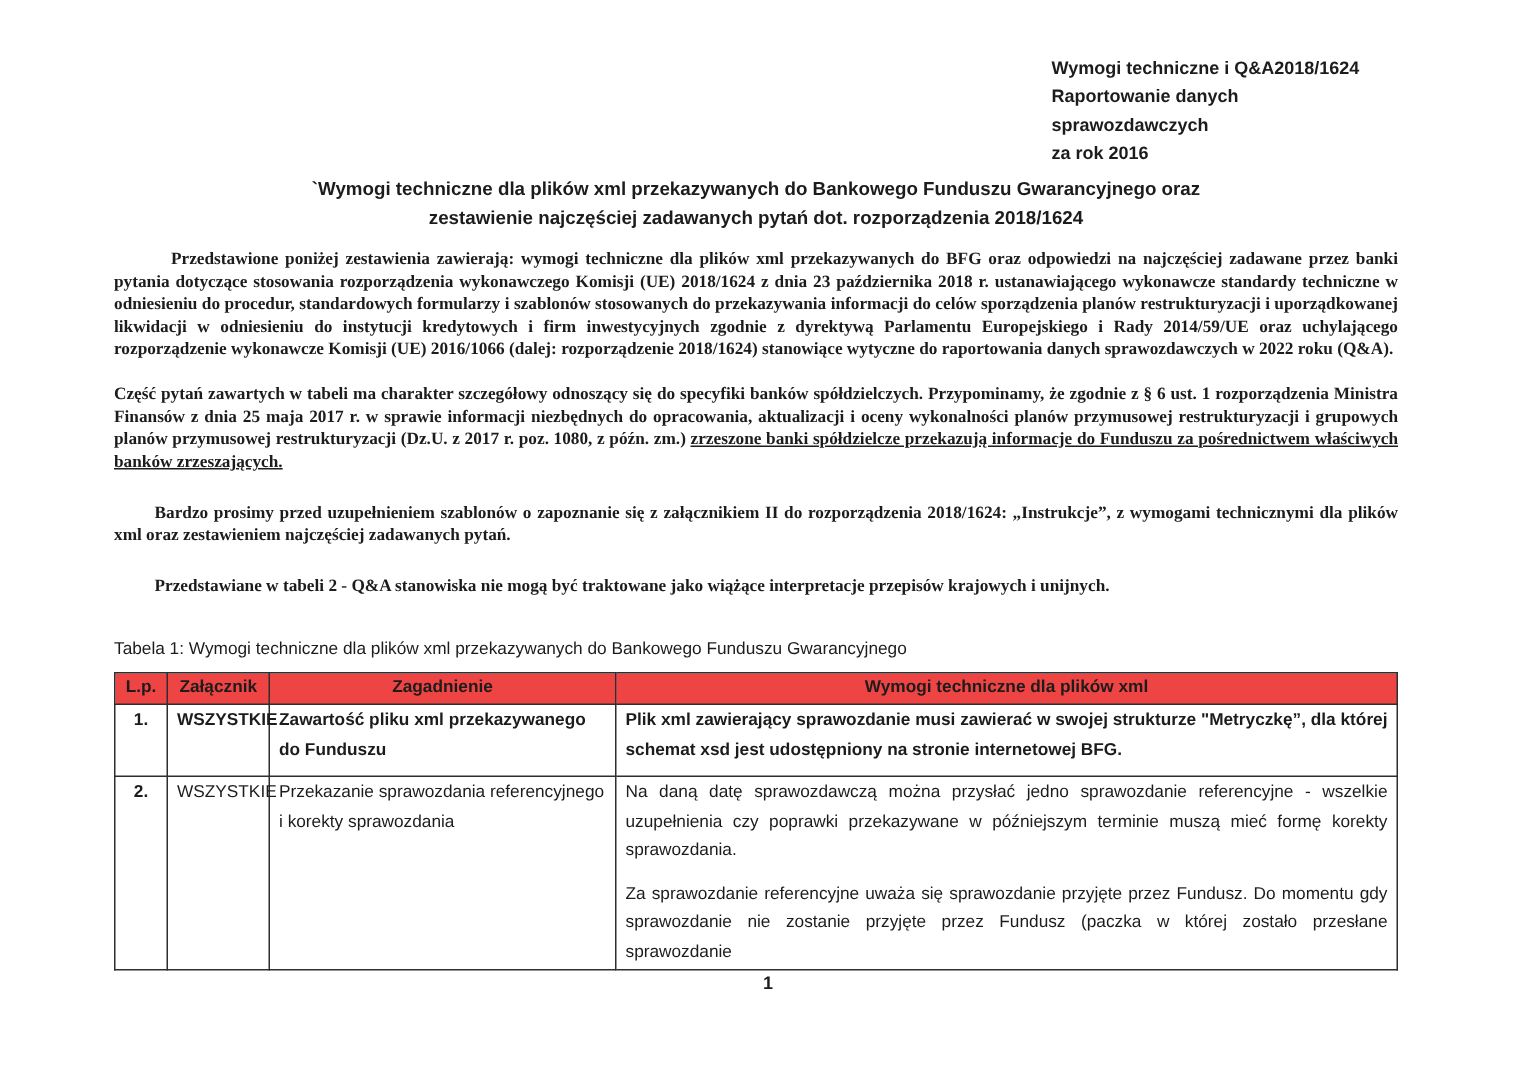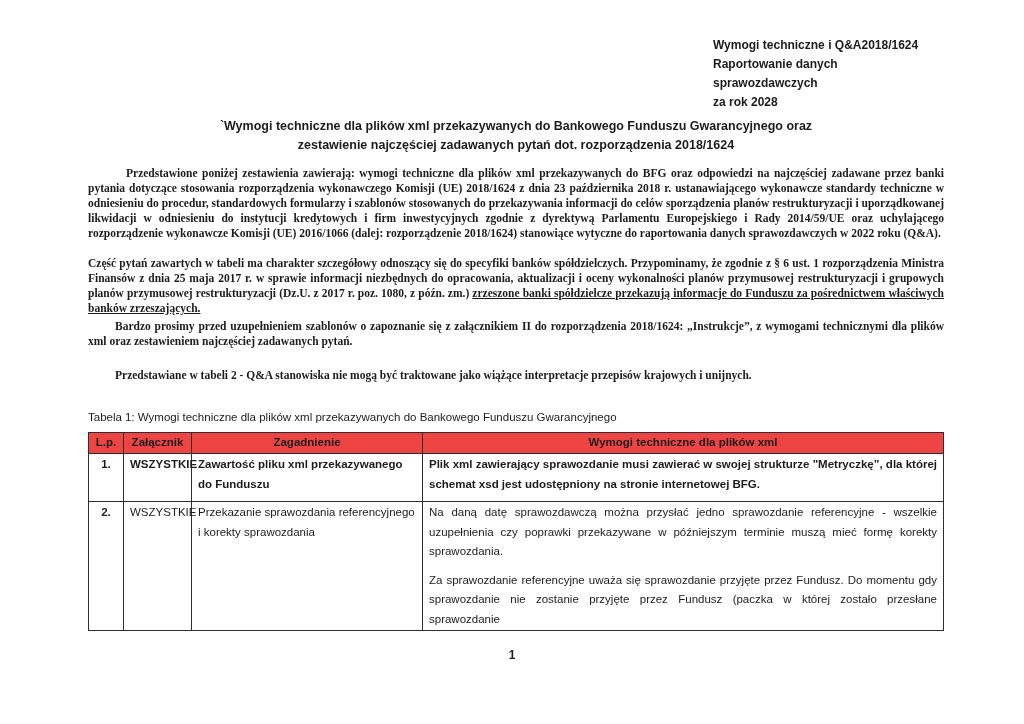--- a/index.html
+++ b/index.html
@@ -6,21 +6,21 @@
   .page{
     position:relative;
     width:1024px;height:724px;
     background:#ffffff;
     font-family:"Liberation Sans",sans-serif;
     color:#1c1c1c;
     overflow:hidden;
   }
   .content{
     position:absolute;
-    left:88px; top:36px;
+    left:76px; top:36px;
     width:856px;
   }
   
   .doc-info{
     margin-left:625px;
     font-size:12px;
     font-weight:bold;
     line-height:19px;
     text-align:left;
   }
@@ -38,21 +38,21 @@
     font-weight:bold;
     line-height:15px;
     text-align:justify;
     margin:0;
     font-family:Liberation Serif, serif;
   }
   .para.indent{ text-indent:38px; }
   .para.indent-sm{ text-indent:27px; }
   .p1{ margin-top:11px; }
   .p2{ margin-top:15px; }
-  .p3{ margin-top:3px; }
+  .p3{ margin-top:19px; }
   .p4{ margin-top:19px; }
   .p5{ margin-top:3px; }
   .u{ text-decoration:underline; }
   
   .tbl-caption{
     margin-top:28px;
     font-size:11.5px;
     font-weight:normal;
     text-align:left;
   }
@@ -117,21 +117,21 @@
 </style>
 </head>
 <body>
 
 <div class="page">
   <div class="content">
 
     <div class="doc-info">
       <div>Wymogi techniczne i Q&amp;A2018/1624</div>
       <div>Raportowanie danych sprawozdawczych</div>
-      <div>za rok 2028</div>
+      <div>za rok 2016</div>
     </div>
 
     <div class="doc-title">
       <div>`Wymogi techniczne dla plików xml przekazywanych do Bankowego Funduszu Gwarancyjnego oraz</div>
       <div>zestawienie najczęściej zadawanych pytań dot. rozporządzenia 2018/1624</div>
     </div>
 
     <p class="para indent p1">Przedstawione poniżej zestawienia zawierają: wymogi techniczne dla plików xml przekazywanych do BFG oraz odpowiedzi na najczęściej zadawane przez banki pytania dotyczące stosowania rozporządzenia wykonawczego Komisji (UE) 2018/1624 z dnia 23 października 2018 r. ustanawiającego wykonawcze standardy techniczne w odniesieniu do procedur, standardowych formularzy i szablonów stosowanych do przekazywania informacji do celów sporządzenia planów restrukturyzacji i uporządkowanej likwidacji w odniesieniu do instytucji kredytowych i firm inwestycyjnych zgodnie z dyrektywą Parlamentu Europejskiego i Rady 2014/59/UE oraz uchylającego rozporządzenie wykonawcze Komisji (UE) 2016/1066 (dalej: rozporządzenie 2018/1624) stanowiące wytyczne do raportowania danych sprawozdawczych w 2022 roku (Q&amp;A).</p>
 
     <p class="para p2"><span>Część pytań zawartych w tabeli ma charakter szczegółowy odnoszący się do specyfiki banków spółdzielczych. Przypominamy, że zgodnie z § 6 ust. 1 rozporządzenia Ministra Finansów z dnia 25 maja 2017 r. w sprawie informacji niezbędnych do opracowania, aktualizacji i oceny wykonalności planów przymusowej restrukturyzacji i grupowych planów przymusowej restrukturyzacji (Dz.U. z 2017 r. poz. 1080, z późn. zm.) </span><span class="u">zrzeszone banki spółdzielcze przekazują informacje do Funduszu za pośrednictwem właściwych banków zrzeszających.</span></p>

